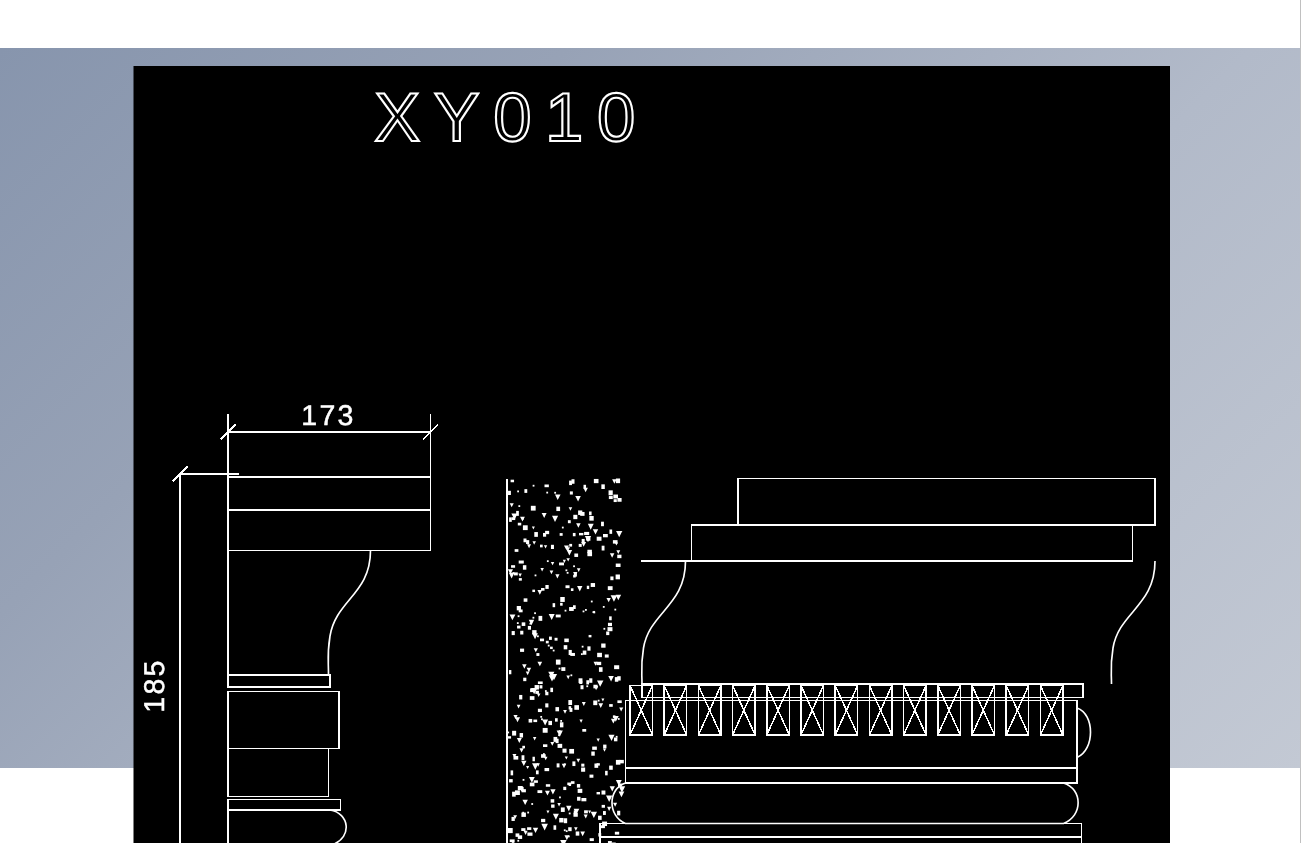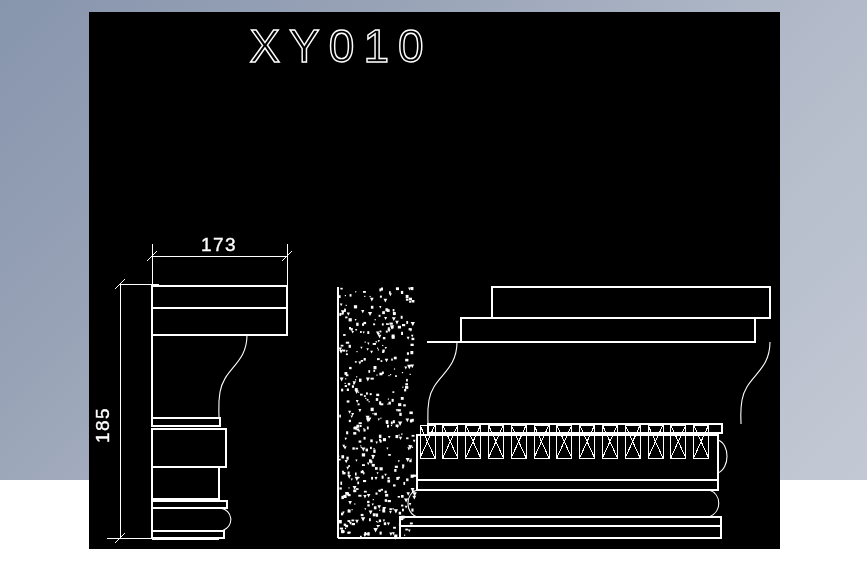--- a/index.html
+++ b/index.html
@@ -12,20 +12,21 @@
     width: 867px;
     height: 562px;
     overflow: hidden;
     font-family: "Liberation Sans", sans-serif;
   }
   #app {
     position: relative;
     width: 867px;
     height: 480px;
     background: linear-gradient(135deg, #8795ad 0%, #97a2b6 28%, #b2bac9 62%, #c3c9d4 100%);
+    margin-top: 32px;
   }
   #cad-canvas {
     position: absolute;
     left: 89px;
     top: 12px;
     width: 691px;
     height: 537px;
     background: #000000;
     overflow: hidden;
   }

